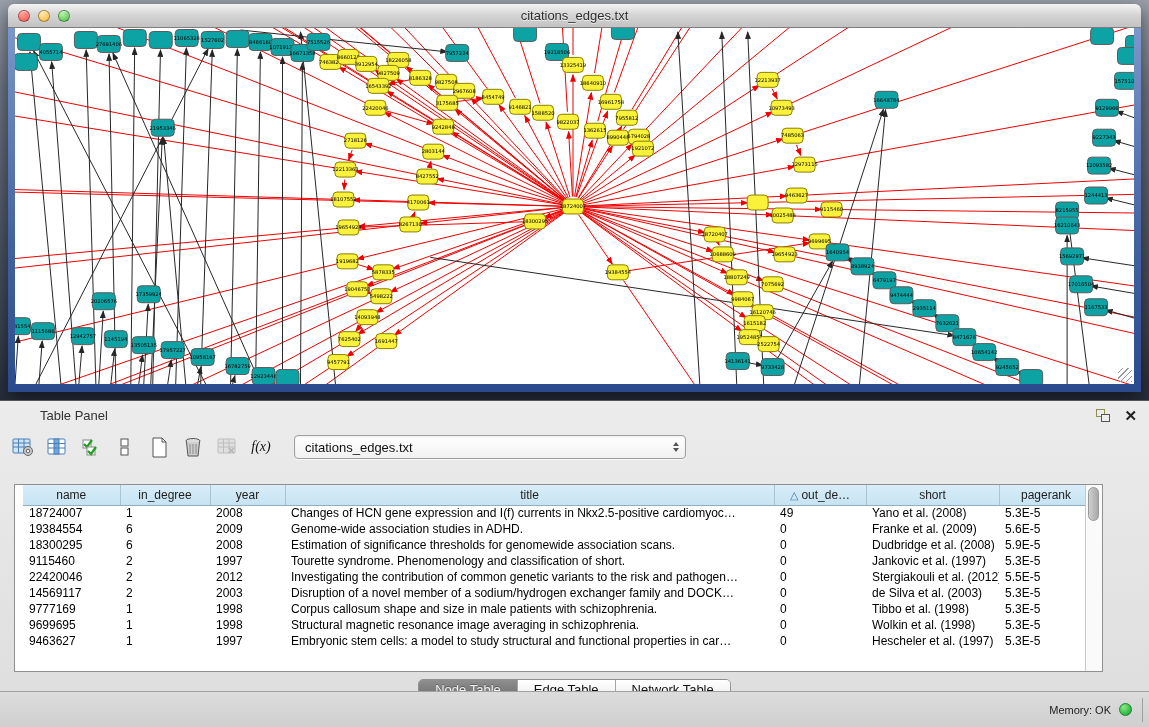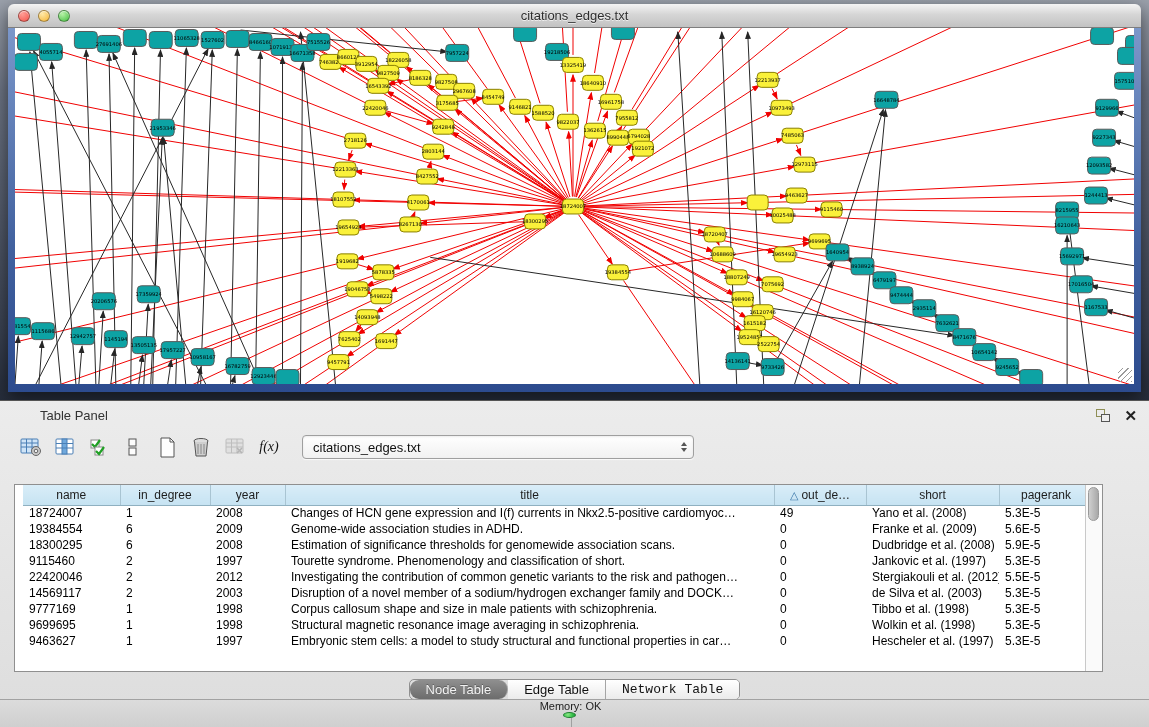--- a/index.html
+++ b/index.html
@@ -34,21 +34,21 @@
   .table-panel { position:absolute; left:0; top:400px; width:1149px; height:303px;
     background:linear-gradient(180deg,#ececec,#dedede); border-top:1px solid #555; }
   .panel-head { height:28px; display:flex; align-items:center; padding:0 12px; }
   .panel-title { font-size:13px; color:#333;margin-left:28px; }
   .panel-head-icons { margin-left:auto; display:flex; align-items:center; gap:14px; }
   .float-ic { position:relative; width:14px; height:13px; }
   .float-ic .sq1 { position:absolute; left:0; top:0; width:9px; height:8px; border:1.4px solid #8f8f55; }
   .float-ic .sq2 { position:absolute; right:0; bottom:0; width:9px; height:8px; border:1.4px solid #555; background:#eee; }
   .close-ic { font-size:15px; font-weight:bold; color:#222; line-height:1; cursor:default; }
 
-  .toolbar { height:36px; display:flex; align-items:center; padding:0 16px; gap:4px; }
+  .toolbar { height:36px; display:flex; align-items:center; padding:0 8px; gap:4px; }
   .tb-btn { width:30px; height:28px; border:none; background:transparent; display:flex;
     align-items:center; justify-content:center; }
   .tb-btn svg { display:block; }
   .fx { font-size:14px; font-style:italic; font-family:"Liberation Serif", serif; color:#111; }
   .combo { margin-left:14px; width:392px; height:24px; background:linear-gradient(180deg,#fff,#f1f1f1);
     border:1px solid #9f9f9f; border-radius:4px; display:flex; align-items:center;
     padding:0 4px 0 10px; box-shadow:0 1px 1px rgba(255,255,255,.8), inset 0 1px 2px rgba(0,0,0,.08); }
   .combo .val { font-size:13px; color:#111; flex:1; }
   .combo .steppers { display:flex; flex-direction:column; align-items:center; gap:2px; padding-right:2px; }
   .combo .up { width:0; height:0; border-left:3.5px solid transparent; border-right:3.5px solid transparent; border-bottom:4.5px solid #555; }
@@ -66,28 +66,28 @@
   .sort-tri { color:#3a76a8; font-size:11px; }
   .vscroll { width:17px; background:#fafafa; border-left:1px solid #c9c9c9; position:relative; }
   .vthumb { position:absolute; left:2px; top:2px; width:11px; height:34px; border-radius:6px;
     background:linear-gradient(90deg,#cfcfcf,#a8a8a8); border:1px solid #999; }
 
   .seg-wrap { position:absolute; left:0; right:0; top:278px; display:flex; justify-content:center; }
   .seg { display:flex; height:21px; border:1px solid #8f8f8f; border-radius:5px; overflow:hidden;
     box-shadow:0 1px 1px rgba(255,255,255,.7); }
   .seg .s { padding:0 16px; display:flex; align-items:center; font-size:13px; color:#111;
     background:linear-gradient(180deg,#ffffff,#ebebeb); border-right:1px solid #a5a5a5; }
-  .seg .s:last-child { border-right:none;font-family:Liberation Mono, monospace; }
+  .seg .s:last-child { border-right:none; }
   .seg .s.active { background:linear-gradient(180deg,#8f8f8f,#6c6c6c); color:#f2f2f2;
-    text-shadow:0 -1px 0 rgba(0,0,0,.3);border-radius:9px; }
+    text-shadow:0 -1px 0 rgba(0,0,0,.3); }
 
   
-  .statusbar { position:absolute; left:0; bottom:0; width:1149px; height:28px;
+  .statusbar { position:absolute; left:0; bottom:0; width:1149px; height:36px;
     background:linear-gradient(180deg,#dcdcdc,#cfcfcf); border-top:1px solid #a2a2a2;
-    display:flex; align-items:center; justify-content:flex-end;flex-direction:column; }
+    display:flex; align-items:center; justify-content:flex-end; }
   .mem-label { font-size:11px; color:#222; margin-right:8px; }
   .mem-dot { width:13px; height:13px; border-radius:50%;
     background:radial-gradient(circle at 35% 30%,#8ee887,#35c04a 60%,#23963a);
     border:1px solid #1f8030; margin-right:10px; }
   .status-sep { width:1px; height:24px; background:#a0a0a0; margin-right:6px; }
 </style>
 </head>
 <body>
 
 <div class="net-window">

